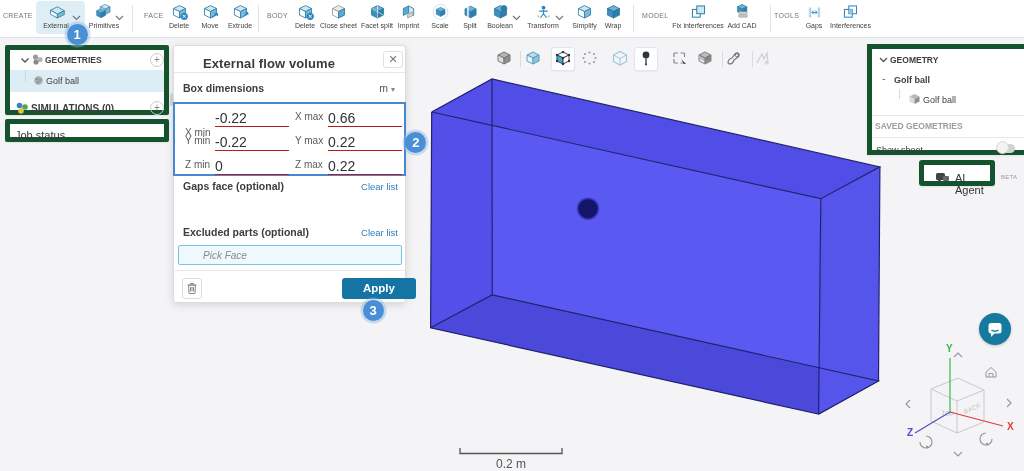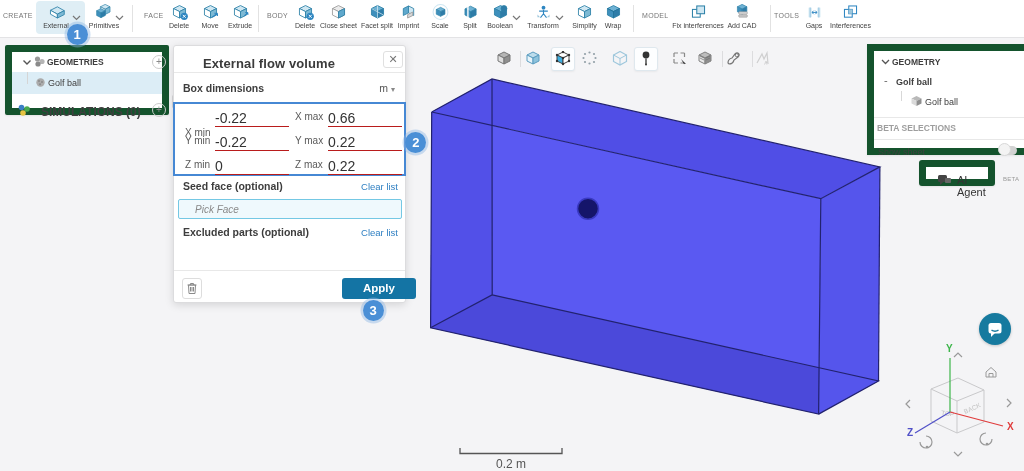--- a/index.html
+++ b/index.html
@@ -6,28 +6,28 @@
 html,body { width:1024px; height:471px; overflow:hidden; font-family:"Liberation Sans", sans-serif; background:#f4f4f6; }
 .abs { position:absolute; }
 #stage { position:relative; width:1024px; height:471px; }
 #topbar { position:absolute; left:0; top:0; width:1024px; height:38px; background:#ffffff; border-bottom:1px solid #e3e3e5; }
 .seclabel { position:absolute; top:12px; font-size:7px; color:#767676; letter-spacing:0.3px; }
 .ticon { position:absolute; top:1px; width:80px; text-align:center; }
 .ticon svg { display:block; margin:3px auto 0; }
 .tcap { font-size:7px; color:#3f3f3f; margin-top:2px; white-space:nowrap; }
 .tsep { position:absolute; top:5px; width:1px; height:27px; background:#e2e2e2; }
 .chev { position:absolute; top:15px; }
-.card { position:absolute; background:#fff; border:7px solid #14532d; border-radius:2px; box-shadow:0 1px 2px rgba(0,0,0,0.07); }
+.card { position:absolute; background:#fff; border:5px solid #14532d; border-radius:2px; box-shadow:0 1px 2px rgba(0,0,0,0.07); }
 #dialog { position:absolute; left:173px; top:45px; width:233px; height:258px; background:#fff; border:1px solid #dcdcde; border-radius:3px; box-shadow:0 2px 8px rgba(0,0,0,0.13); }
 .badge { position:absolute; width:21px; height:21px; border-radius:50%; background:#4a8fd6; color:#fff; font-size:13px; font-weight:bold; text-align:center; line-height:21px; box-shadow:0 0 0 2.5px rgba(145,185,228,0.45); z-index:30; }
 .blink { color:#2e7fc2; font-size:9.5px; position:absolute; right:7px; }
 .dlabel { position:absolute; left:9px; font-size:10.5px; font-weight:bold; color:#3d3d3d; }
 .fldlbl { position:absolute; font-size:10px; color:#5a5a5a; }
 .fldval { position:absolute; font-size:14px; color:#333; border-bottom:1px solid #b91c1c; }
-.pinput { position:absolute; left:4px; width:224px; height:20px; border-radius:2px; font-size:10px; font-style:italic; color:#8a8a8a; line-height:19px; padding-left:16px; }
+.pinput { position:absolute; left:4px; width:224px; height:20px; border-radius:2px; font-size:10px; font-style:italic; color:#8a8a8a; line-height:19px; padding-left:24px;margin-top:46px; }
 .vicon { position:absolute; top:47px; width:24px; height:24px; }
 .vicon svg { display:block; margin:4px auto; }
 .vbox { background:#fdfeff; border:1px solid #dfe8ee; border-radius:3px; box-shadow:0 1px 2px rgba(0,0,0,0.05); }
 .vbox svg { margin:3px auto; }
 </style>
 </head>
 <body>
 <div id="stage">
 
   <svg class="abs" style="left:0;top:38px;" width="1024" height="433" viewBox="0 0 1024 433">
@@ -410,24 +410,27 @@
         <circle cx="8" cy="6" r="1" fill="#8a8a8a"></circle>
         <circle cx="6" cy="8.2" r="1" fill="#8a8a8a"></circle>
       </svg>
     <div class="abs" style="left:36px;top:26px;font-size:9px;color:#3e3e3e;">Golf ball</div>
 
     <svg class="abs" style="left:5px;top:51px;" width="14" height="14" viewBox="0 0 14 14">
         <circle cx="4.5" cy="4.5" r="2.8" fill="#3b7fc4"></circle>
         <circle cx="10" cy="6" r="2.8" fill="#49a94e"></circle>
         <circle cx="6" cy="10" r="2.8" fill="#e5c341"></circle>
       </svg>
-    <div class="abs" style="left:21px;top:53px;font-size:12px;font-weight:bold;color:#3e3e3e;margin-left:8px;">SIMULATIONS (0)</div>
+    <div class="abs" style="left:21px;top:53px;font-size:10px;font-weight:bold;color:#3e3e3e;">SIMULATIONS (0)</div>
     <div class="abs" style="left:140px;top:51px;width:14px;height:14px;border:1px solid #ccc;border-radius:50%;color:#888;font-size:10px;text-align:center;line-height:12px;">+</div>
   <div class="abs" style="left:160px;top:43px;width:3px;height:13px;background:#d7d7d9;border-radius:2px;"></div>
     </div>
+  <div class="card" id="jobcard" style="left:5px;top:119px;width:164px;height:23px;">
+    <div style="padding:5px 0 0 5px;font-size:11px;color:#3a3a3a;">Job status</div>
+  </div>
 
   <div id="dialog">
     <div class="abs" style="left:9px;top:10px;font-size:13px;font-weight:bold;color:#3b3b3b;letter-spacing:0.1px;padding-left:20px;">External flow volume</div>
     <div class="abs" style="left:209px;top:5px;width:20px;height:17px;border:1px solid #e0e0e0;border-radius:3px;color:#777;font-size:11px;text-align:center;line-height:15px;">✕</div>
     <div class="abs" style="left:0;top:26px;width:231px;height:1px;background:#e8e8e8;"></div>
     <div class="dlabel" style="top:36px;">Box dimensions</div>
     <div class="abs" style="right:10px;top:36px;font-size:10.5px;color:#555;">m <span style="font-size:8px;color:#888;">▾</span></div>
     <div class="abs" style="left:-1px;top:56px;width:233px;height:74px;border:2px solid #4688d4;background:#fff;">
       <div class="fldlbl" style="left:10px;top:7px;margin-top:16px;">X min</div>
         <div class="fldval" style="left:40px;top:6px;width:74px;">-0.22</div>
@@ -435,21 +438,21 @@
         <div class="fldval" style="left:153px;top:6px;width:74px;">0.66</div>
       <div class="fldlbl" style="left:10px;top:31px;">Y min</div>
         <div class="fldval" style="left:40px;top:30px;width:74px;">-0.22</div>
       <div class="fldlbl" style="left:120px;top:31px;">Y max</div>
         <div class="fldval" style="left:153px;top:30px;width:74px;">0.22</div>
       <div class="fldlbl" style="left:10px;top:55px;">Z min</div>
         <div class="fldval" style="left:40px;top:54px;width:74px;">0</div>
       <div class="fldlbl" style="left:120px;top:55px;">Z max</div>
         <div class="fldval" style="left:153px;top:54px;width:74px;">0.22</div>
     </div>
-    <div class="dlabel" style="top:134px;">Seed face (optional)</div>
+    <div class="dlabel" style="top:134px;">Gaps face (optional)</div>
     <div class="blink" style="top:135px;">Clear list</div>
     <div class="pinput" style="top:153px;background:#eff9fd;border:1px solid #74c8e4;">Pick Face</div>
     <div class="dlabel" style="top:180px;">Excluded parts (optional)</div>
     <div class="blink" style="top:181px;">Clear list</div>
     <div class="abs" style="left:0;top:224px;width:231px;height:1px;background:#e8e8e8;"></div>
     <div class="abs" style="left:8px;top:232px;width:20px;height:21px;border:1px solid #ddd;border-radius:3px;">
       <svg width="18" height="19" viewBox="0 0 18 19">
           <g stroke="#8a8a8a" stroke-width="1" fill="none">
             <path d="M5.5 6 L12.5 6 L12 14.5 L6 14.5 Z"></path>
             <path d="M4.5 6 L13.5 6 M7.5 6 L7.5 4.5 L10.5 4.5 L10.5 6"></path>
@@ -468,21 +471,21 @@
     <div class="abs" style="left:10px;top:23px;font-size:11px;color:#666;">-</div>
     <div class="abs" style="left:22px;top:26px;font-size:9px;font-weight:bold;color:#3e3e3e;">Golf ball</div>
     <div class="abs" style="left:27px;top:40px;width:1px;height:10px;background:#d8d8d8;"></div>
     <svg class="abs" style="left:36px;top:44px;" width="13" height="12" viewBox="0 0 13 12">
         <polygon points="6.5,1 11.5,3.5 6.5,6 1.5,3.5" fill="#b9b9b9"></polygon>
         <polygon points="1.5,3.5 6.5,6 6.5,11 1.5,8.5" fill="#dadada"></polygon>
         <polygon points="6.5,6 11.5,3.5 11.5,8.5 6.5,11" fill="#8f8f8f"></polygon>
       </svg>
     <div class="abs" style="left:51px;top:46px;font-size:9px;color:#3e3e3e;">Golf ball</div>
     <div class="abs" style="left:0;top:66px;width:157px;height:1px;background:#e8e8e8;"></div>
-    <div class="abs" style="left:3px;top:72px;font-size:8.5px;font-weight:bold;color:#9e9e9e;">BETA SELECTIONS</div>
+    <div class="abs" style="left:3px;top:72px;font-size:8.5px;font-weight:bold;color:#9e9e9e;">SAVED GEOMETRIES</div>
     <div class="abs" style="left:0;top:88px;width:157px;height:1px;background:#e8e8e8;"></div>
     <div class="abs" style="left:4px;top:96px;font-size:9px;color:#3e3e3e;">Show sheet</div>
     <div class="abs" style="left:126px;top:95px;width:17px;height:9px;border-radius:5px;background:#d2d2d2;"></div>
     <div class="abs" style="left:124px;top:92px;width:13px;height:13px;border-radius:50%;background:#f3f3f3;border:1px solid #d8d8d8;"></div>
   </div>
 
   <div class="card" style="left:919px;top:160px;width:76px;height:26px;border-radius:3px;">
     <svg class="abs" style="left:11px;top:6px;" width="15" height="13" viewBox="0 0 15 13">
         <rect x="1" y="2" width="9" height="7" rx="1.5" fill="#444"></rect>
         <path d="M3 9 L3 12 L6.5 9 Z" fill="#444"></path>

